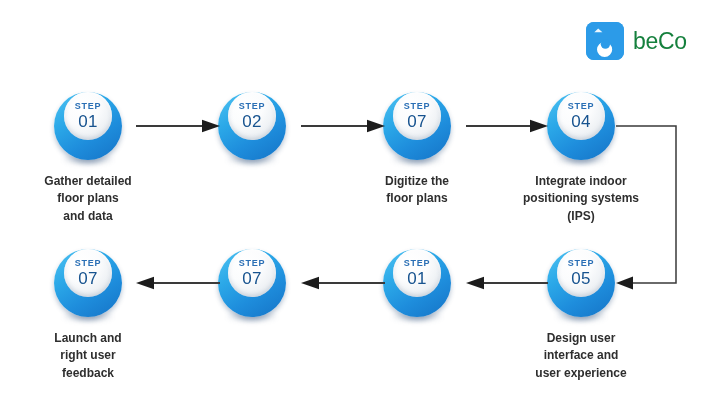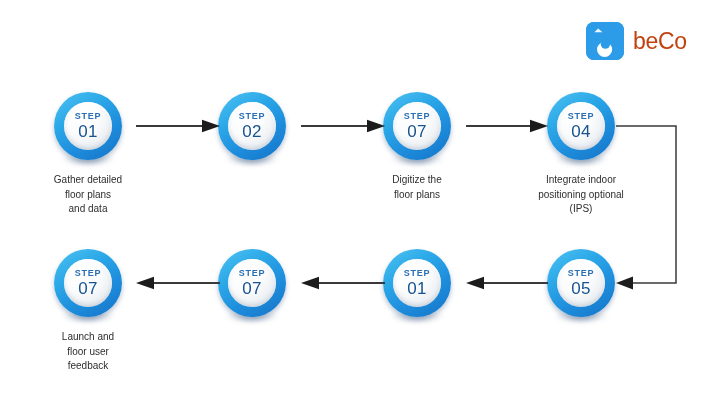--- a/index.html
+++ b/index.html
@@ -36,21 +36,21 @@
     height: 38px;
     border-radius: 8px;
     background: #2C9BE8;
     position: relative;
     display: block;
   }
   #logo-mark svg { display: block; }
   #logo-text {
     font-size: 23px;
     letter-spacing: -0.3px;
-    color: #c2410c;
+    color: #15803d;
     font-weight: 400;
     line-height: 1;
     white-space: nowrap;
   }
 
   
   .step-node {
     position: absolute;
     width: 150px;
     margin-left: -75px;
@@ -73,21 +73,20 @@
     background: radial-gradient(ellipse at center, rgba(40,70,110,0.30) 0%, rgba(40,70,110,0.13) 45%, rgba(40,70,110,0) 72%);
     filter: blur(2px);
   }
   .badge {
     position: absolute;
     inset: 0;
     border-radius: 50%;
     background: linear-gradient(147deg, #4FC3F2 0%, #2BA8E8 34%, #1E8DDC 64%, #1573C6 100%);
     box-shadow: 0 3px 5px rgba(20,60,110,0.30);
     display: flex;
-    align-items: center;
     justify-content: center;
   }
   .badge-inner {
     width: 48px;
     height: 48px;
     border-radius: 50%;
     background: radial-gradient(circle at 34% 28%, #ffffff 0%, #fbfcfd 40%, #e9edf1 78%, #dde3e9 100%);
     box-shadow: inset 0 2px 3px rgba(255,255,255,0.95),
                 inset 0 -2px 4px rgba(120,140,165,0.30);
     display: flex;
@@ -105,24 +104,24 @@
   }
   .badge-num {
     font-size: 17px;
     font-weight: 400;
     letter-spacing: 0.3px;
     color: #17538F;
   }
 
   .step-caption {
     margin-top: 13px;
-    font-size: 10px;
+    font-size: 12px;
     line-height: 1.45;
     color: #2e2e2e;
-    font-weight: 400;
+    font-weight: 700;
     white-space: pre-line;
   }
 
   
   .arrow {
     position: absolute;
     height: 14px;
   }
   .arrow svg { display: block; overflow: visible; }
 
@@ -197,34 +196,37 @@
     <div class="badge-wrap">
       <div class="badge-shadow"></div>
       <div class="badge">
         <div class="badge-inner">
           <span class="badge-word">STEP</span>
           <span class="badge-num">04</span>
         </div>
       </div>
     </div>
     <div class="step-caption">Integrate indoor
-positioning optional
+positioning systems
 (IPS)</div>
   </div>
 
   <div class="step-node" style="left:581px; top:249px;">
     <div class="badge-wrap">
       <div class="badge-shadow"></div>
       <div class="badge">
         <div class="badge-inner">
           <span class="badge-word">STEP</span>
           <span class="badge-num">05</span>
         </div>
       </div>
     </div>
+    <div class="step-caption">Design user
+interface and
+user experience</div>
   </div>
 
   <div class="step-node" style="left:417px; top:249px;">
     <div class="badge-wrap">
       <div class="badge-shadow"></div>
       <div class="badge">
         <div class="badge-inner">
           <span class="badge-word">STEP</span>
           <span class="badge-num">01</span>
         </div>
@@ -248,21 +250,21 @@
     <div class="badge-wrap">
       <div class="badge-shadow"></div>
       <div class="badge">
         <div class="badge-inner">
           <span class="badge-word">STEP</span>
           <span class="badge-num">07</span>
         </div>
       </div>
     </div>
     <div class="step-caption">Launch and
-floor user
+right user
 feedback</div>
   </div>
 
   <div class="arrow" style="left:136px; top:119px; width:84px;">
     <svg width="84" height="14" viewBox="0 0 84 14" aria-hidden="true">
       <line x1="0" y1="7" x2="68" y2="7" stroke="#3a3a3a" stroke-width="1.8"></line>
       <polygon points="66,0.8 84,7 66,13.2" fill="#1c1c1c"></polygon>
     </svg>
   </div>
 

